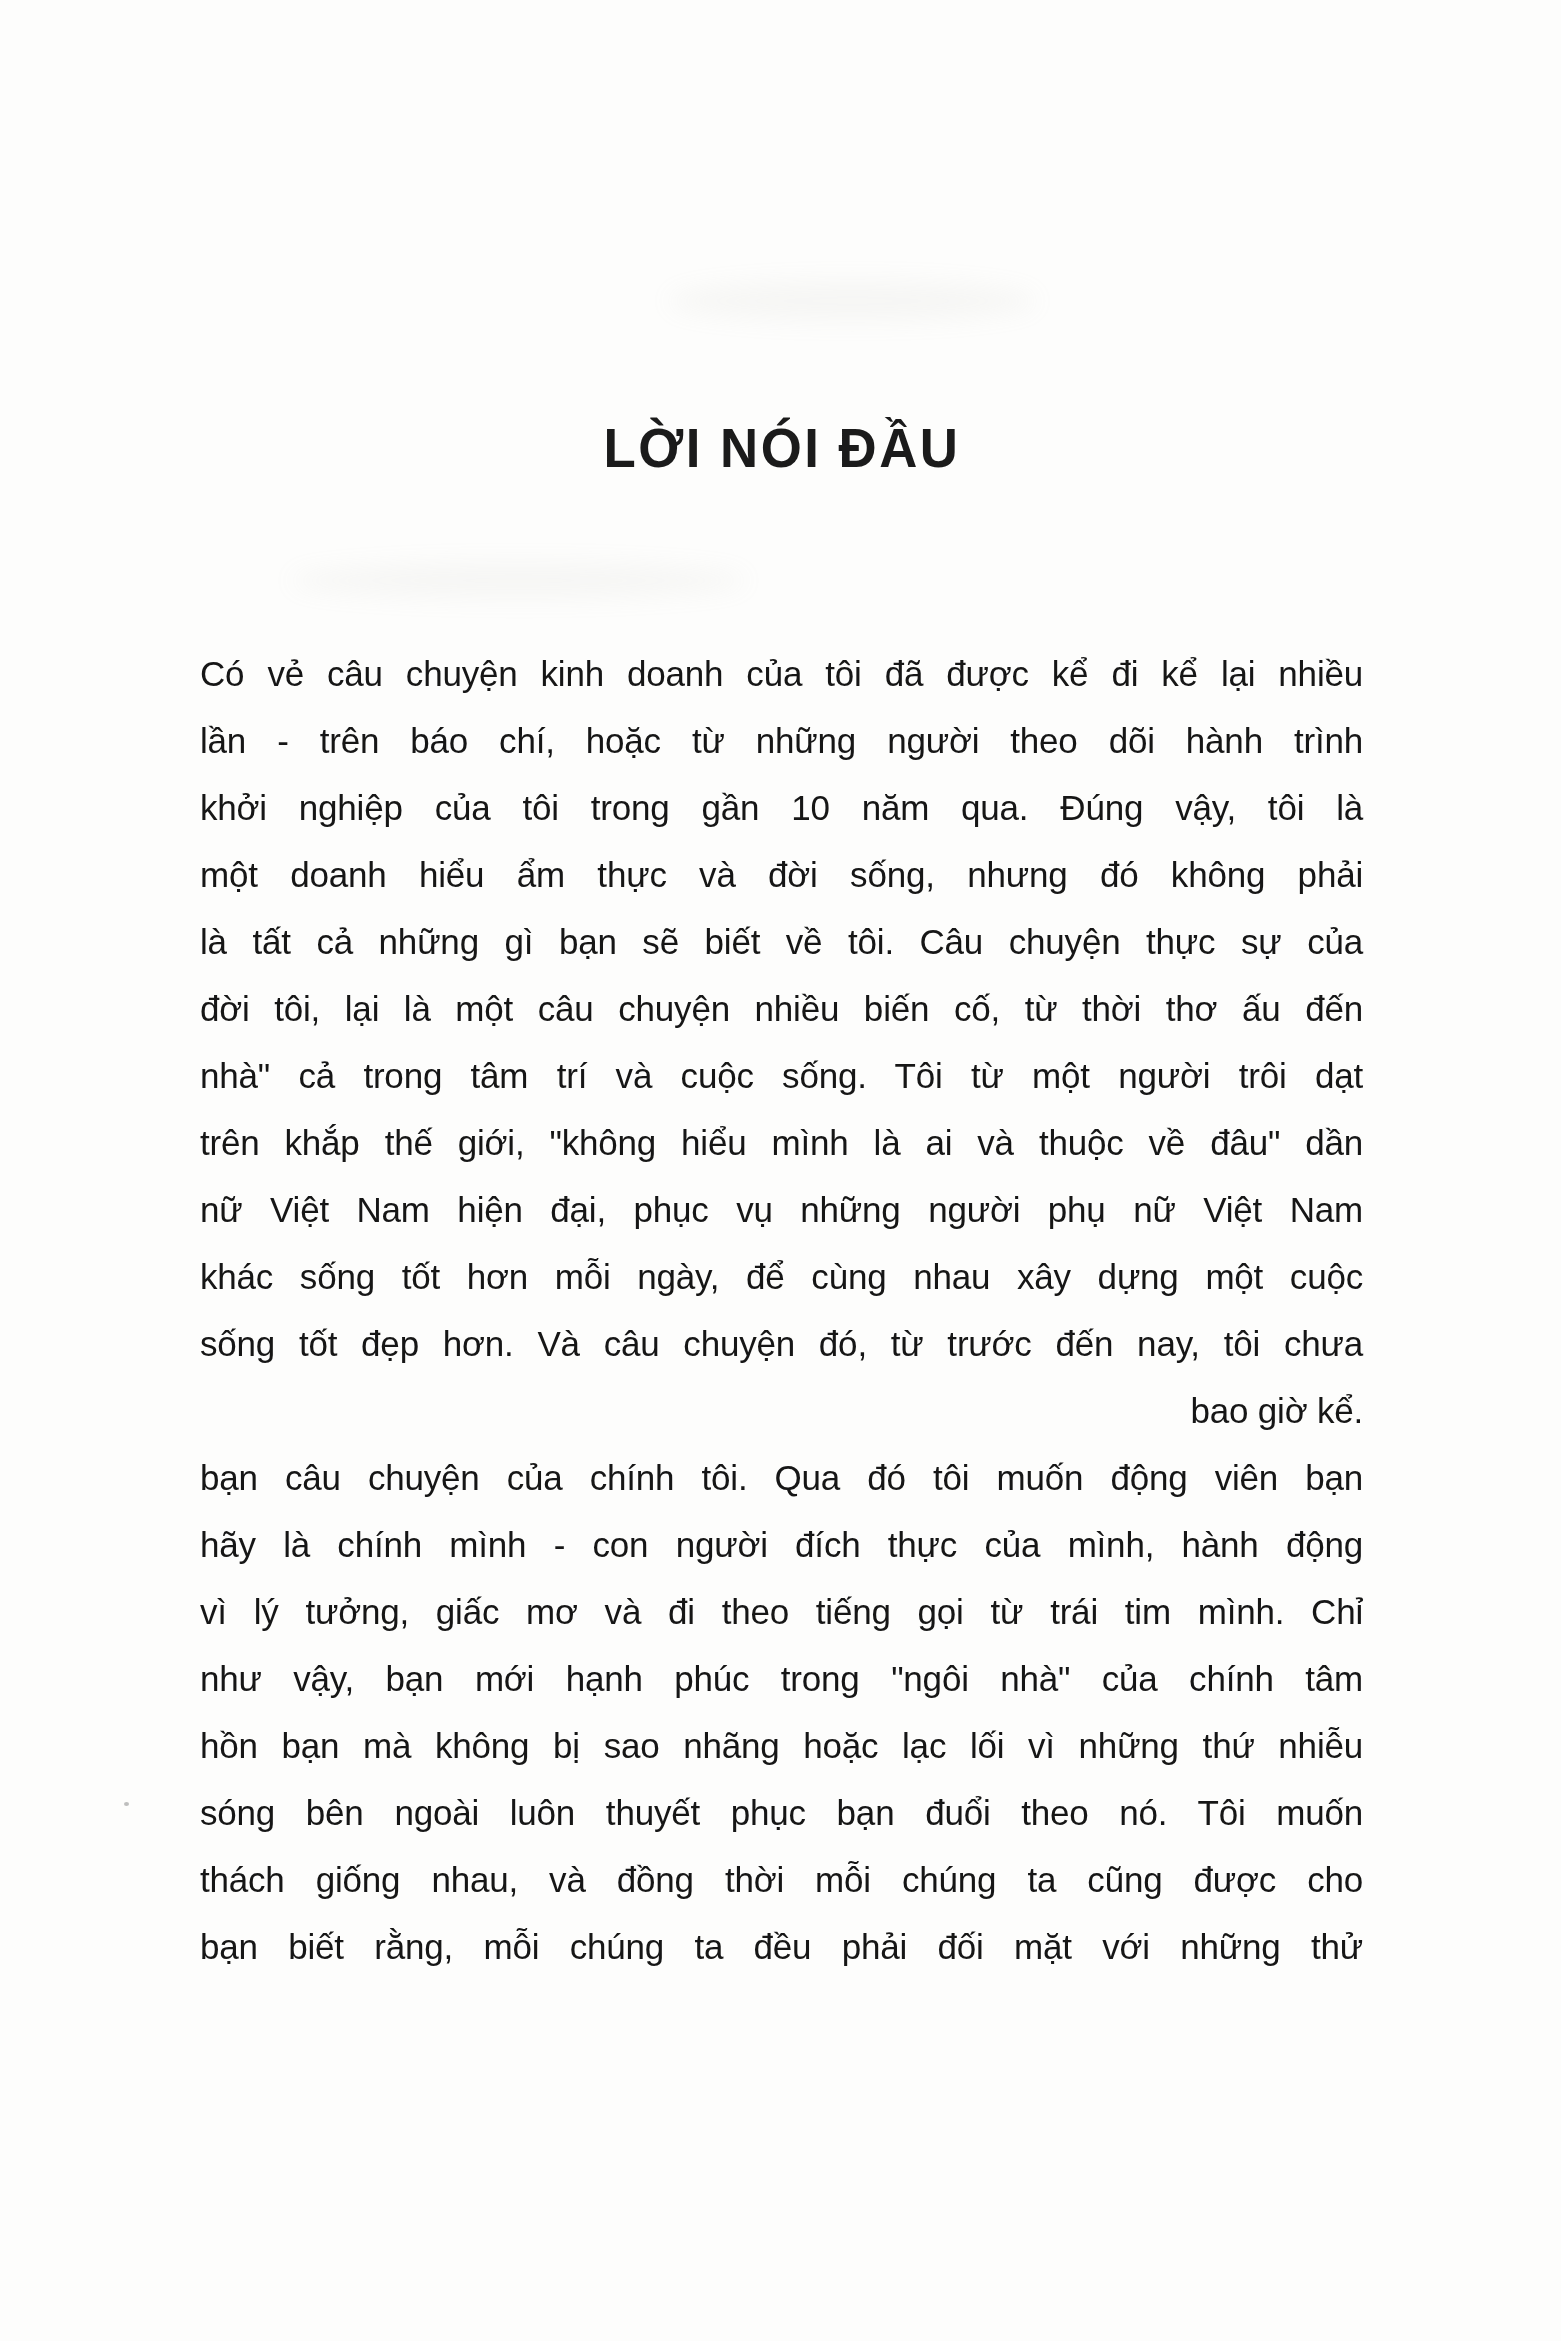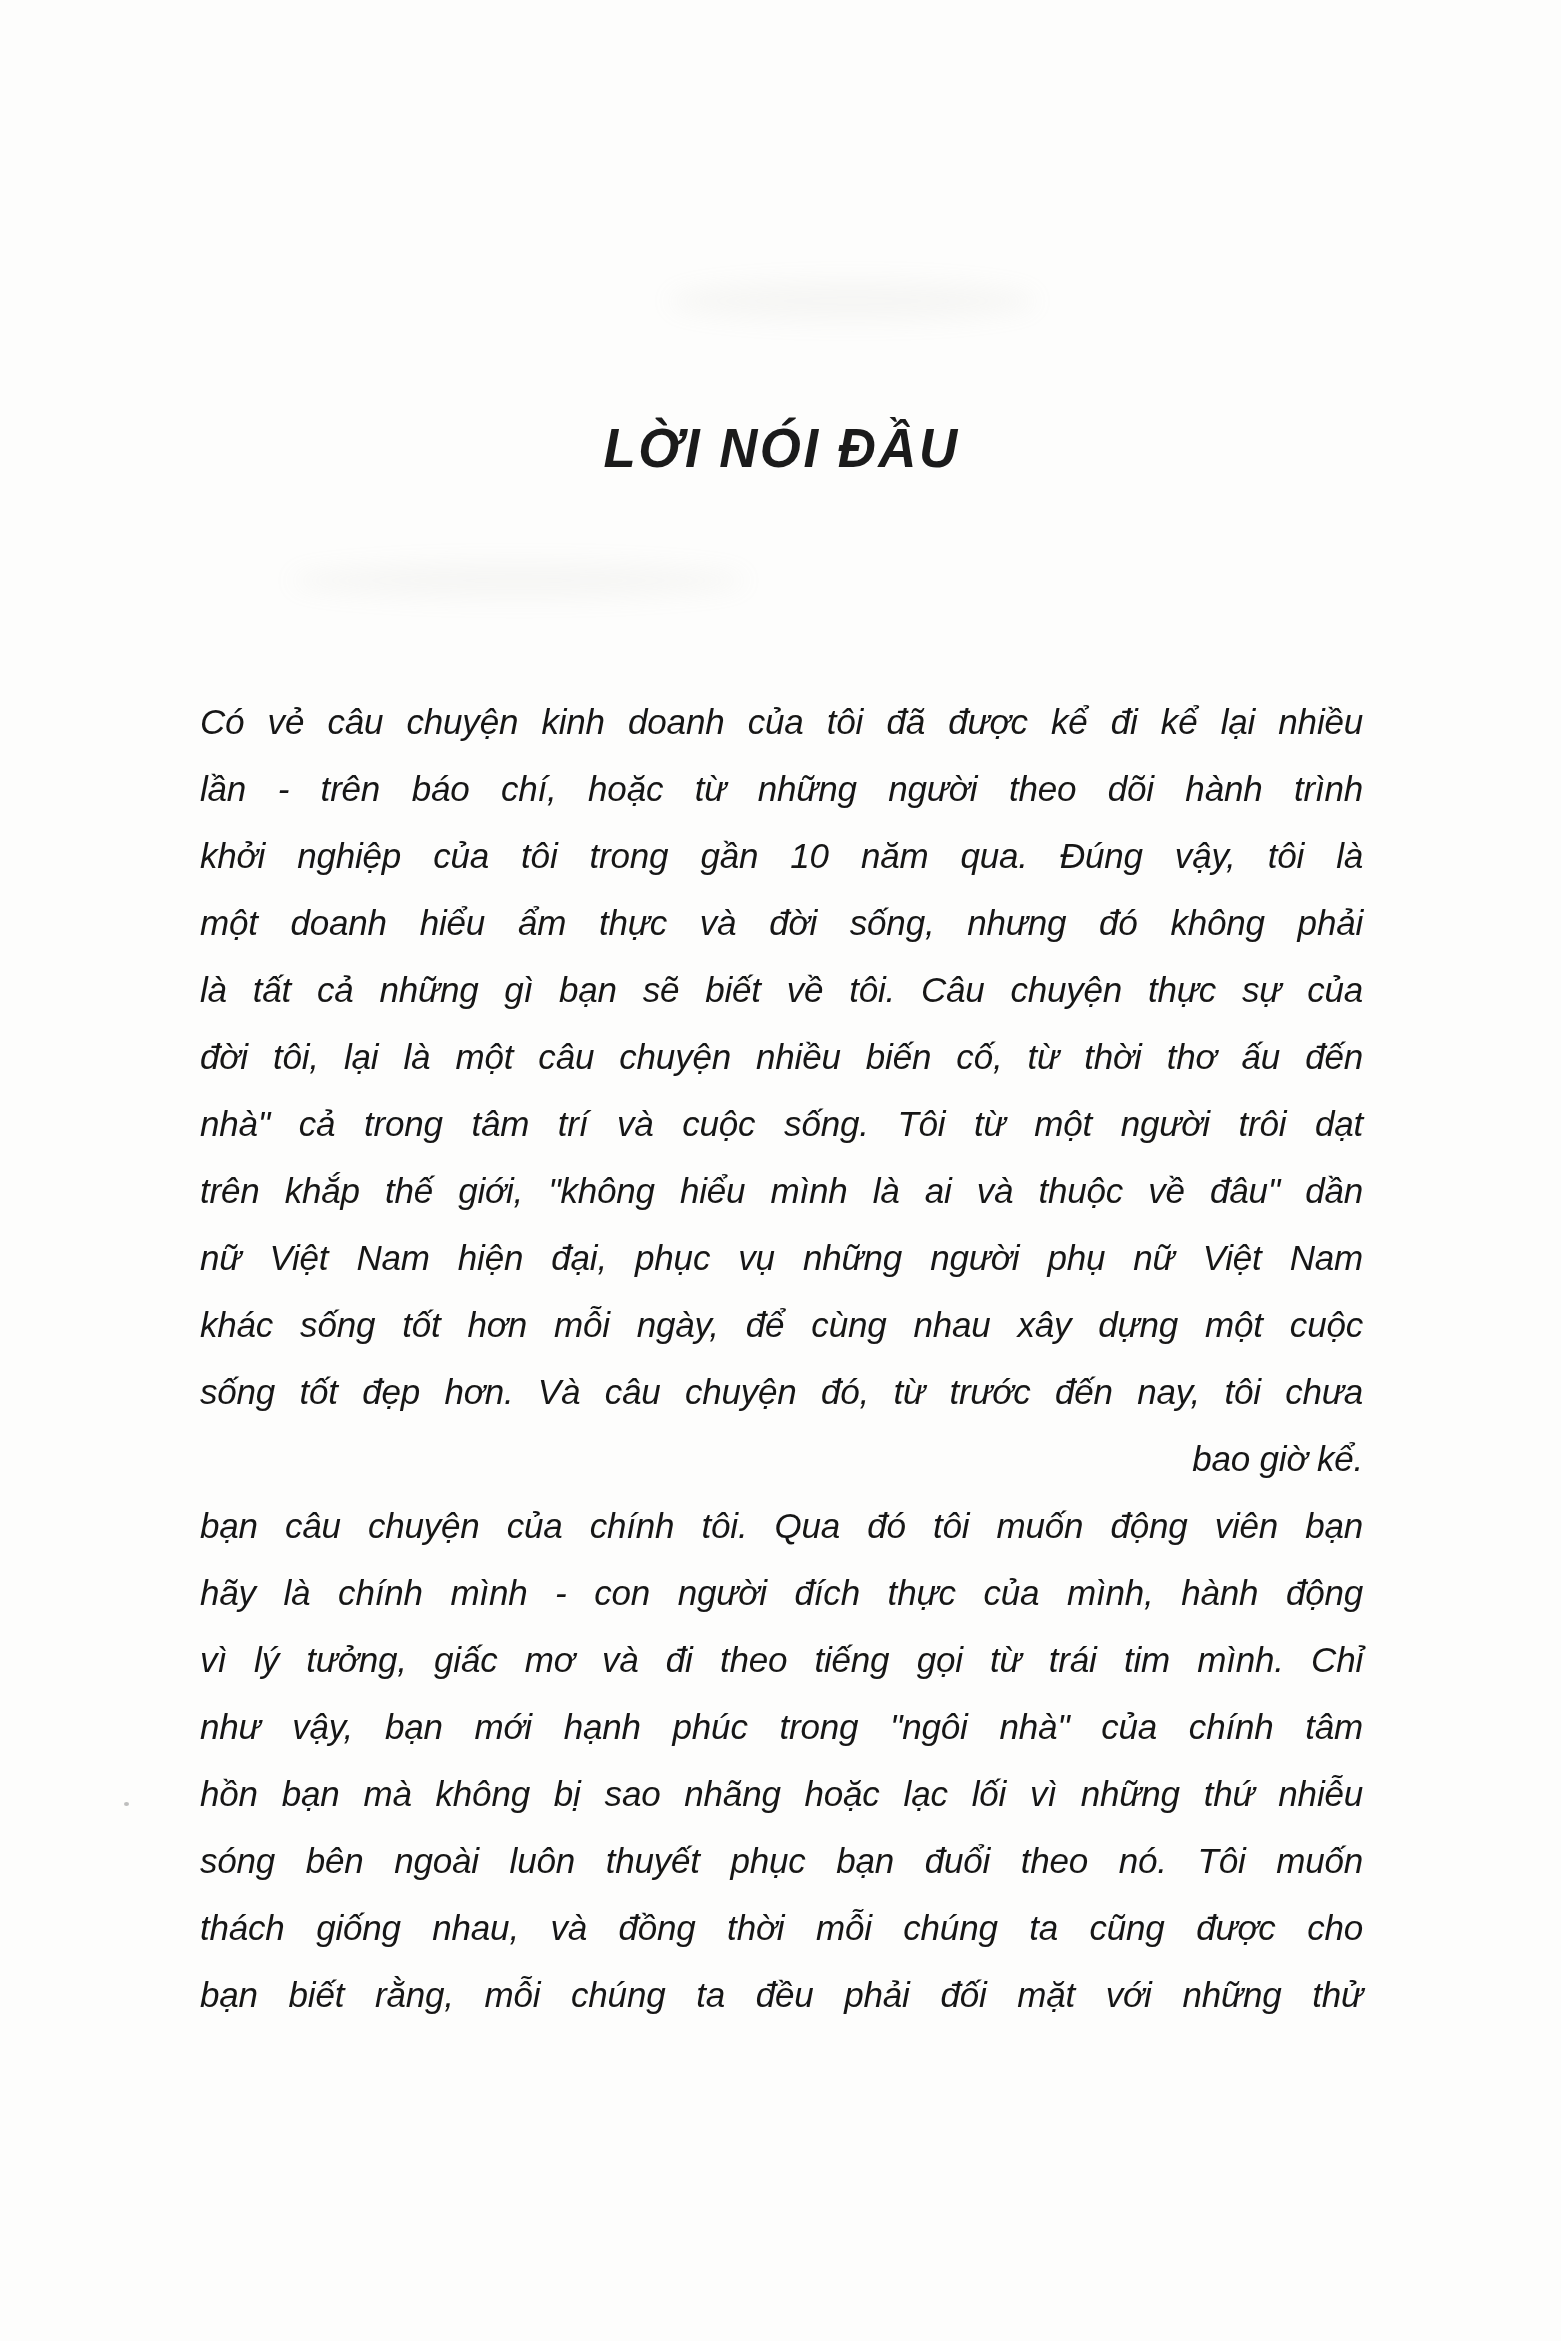--- a/index.html
+++ b/index.html
@@ -9,42 +9,41 @@
   }
   .page {
     position: relative;
     width: 1561px;
     height: 2342px;
     margin: 0 auto;
     background: #fdfdfc;
     overflow: hidden;
     font-family: "Liberation Sans", "DejaVu Sans", sans-serif;
     color: #171717;
-    font-style: italic;
   }
   .title-wrap {
     position: absolute;
     left: 200px;
     width: 1163px;
     top: 411px;
     text-align: center;
   }
   .page-title {
     display: inline-block;
     font-size: 55px;
     font-weight: bold;
     letter-spacing: 2.6px;
     color: #1b1b1b;
     line-height: 74px;
     transform: scaleX(0.96);
   }
   .body-text {
     position: absolute;
     left: 200px;
-    top: 688px;
+    top: 640px;
     width: 1163px;
     font-size: 35px;
     line-height: 67px;
     letter-spacing: -0.2px;
     color: #161616;
   }
   .ln {
     min-height: 67px;
     text-align: right;
     white-space: normal;

